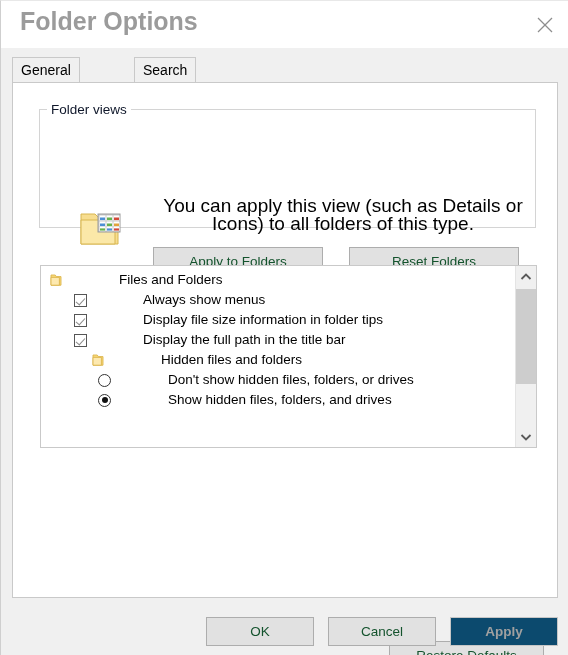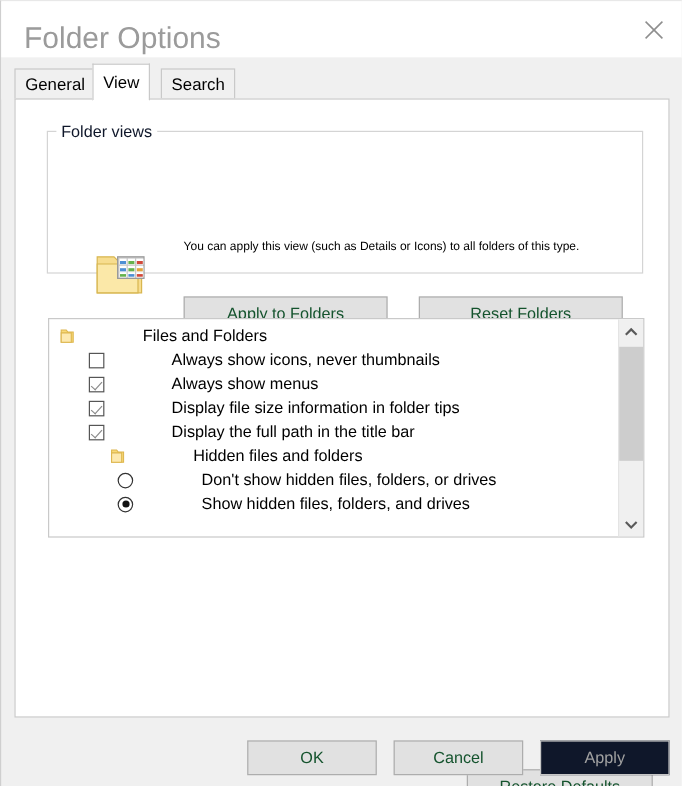--- a/index.html
+++ b/index.html
@@ -32,23 +32,23 @@
     position: absolute;
     left: 0; top: 0;
     width: 567px;
     height: 47px;
     background: #ffffff;
     box-sizing: border-box;
   }
   .title-text {
     position: absolute;
     left: 19px;
-    top: 17px;
+    top: 6px;
     font-size: 25px;
-    font-weight: normal;
+    font-weight: bold;
     color: #9b9b9b;
     letter-spacing: 0px;
     white-space: nowrap;
     text-align: center;
   }
   .close-btn {
     position: absolute;
     right: 0;
     top: 0;
     width: 46px;
@@ -134,37 +134,38 @@
     top: 122px;
     width: 45px;
     height: 45px;
   }
 
   .gb-desc {
     position: absolute;
     left: 140px;
     top: 114px;
     width: 380px;
-    font-size: 10px;
+    font-size: 19px;
     line-height: 18px;
     color: #000;
+    text-align: center;
   }
 
   .btn {
     box-sizing: border-box;
     border: 1px solid #adadad;
     background: #e1e1e1;
     font-family: "Liberation Sans", sans-serif;
     font-size: 13.5px;
     color: #14532d;
     text-align: center;
     cursor: default;
     padding: 0;
   }
-  .btn.disabled { color: #a0a0a0; background: #0f172a; border-color: #c6c6c6; }
+  .btn.disabled { color: #a0a0a0; background: #0c4a6e; border-color: #c6c6c6; font-weight: bold; }
 
   #btn-apply-folders { position: absolute; left: 140px; top: 164px; width: 170px; height: 28px; }
   #btn-reset-folders { position: absolute; left: 336px; top: 164px; width: 170px; height: 28px; }
 
   
   .adv-label {
     position: absolute;
     left: 27px;
     top: 160px;
     font-size: 13.5px;
@@ -306,21 +307,20 @@
     <div class="close-btn">
       <svg width="22" height="22" viewBox="0 0 22 22" aria-hidden="true">
         <line x1="4" y1="4" x2="18" y2="18" stroke="#8e8e8e" stroke-width="1.3"></line>
         <line x1="18" y1="4" x2="4" y2="18" stroke="#8e8e8e" stroke-width="1.3"></line>
       </svg>
     </div>
   </div>
 
   <div class="tabstrip">
     <div class="tab" id="tab-general">General</div>
-    <div class="tab active" id="tab-view">View</div>
     <div class="tab" id="tab-search">Search</div>
   </div>
 
   <div class="panel">
 
     <div class="groupbox"></div>
     <div class="group-legend">Folder views</div>
 
     <div class="big-folder-icon">
       <svg width="45" height="45" viewBox="0 0 45 45" aria-hidden="true">
@@ -360,24 +360,20 @@
     <div class="listbox">
       <div class="list-inner" id="list-inner">
           <div class="row ind-group">
             <svg class="tree-folder" viewBox="0 0 12 14" aria-hidden="true">
               <path d="M1 2 h4.2 l1.2 1.6 h4.6 v8.6 h-10 z" fill="#f8d978" stroke="#ddb64e" stroke-width="0.9"></path>
               <path d="M1 4.4 h8.4 v7.8 h-8.4 z" fill="#fde9b0" stroke="#ddb64e" stroke-width="0.9"></path>
             </svg>
             <span class="lbl">Files and Folders</span>
           </div>
           <div class="row ind-item">
-            <span class="cb"></span>
-            <span class="lbl">Always show icons, never thumbnails</span>
-          </div>
-          <div class="row ind-item">
             <span class="cb checked"></span>
             <span class="lbl">Always show menus</span>
           </div>
           <div class="row ind-item">
             <span class="cb checked"></span>
             <span class="lbl">Display file size information in folder tips</span>
           </div>
           <div class="row ind-item">
             <span class="cb checked"></span>
             <span class="lbl">Display the full path in the title bar</span>

